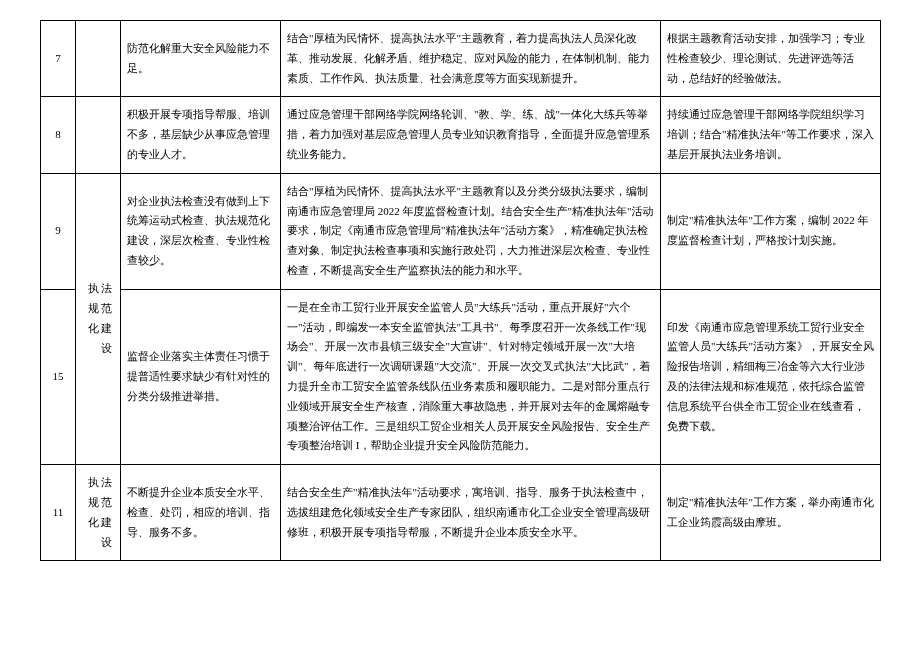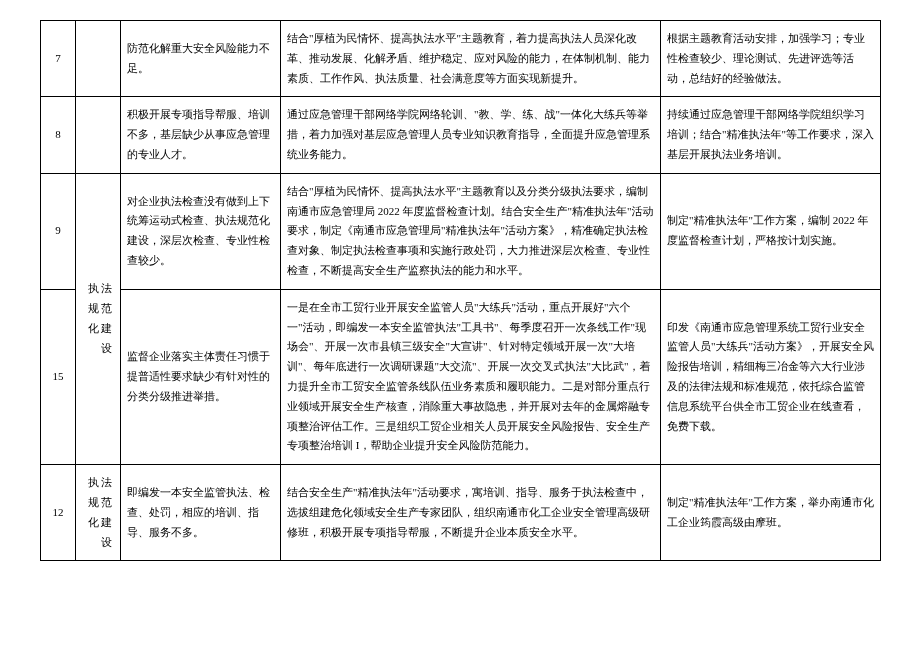--- a/index.html
+++ b/index.html
@@ -73,20 +73,20 @@
         <td class="col-plan">结合"厚植为民情怀、提高执法水平"主题教育以及分类分级执法要求，编制南通市应急管理局 2022 年度监督检查计划。结合安全生产"精准执法年"活动要求，制定《南通市应急管理局"精准执法年"活动方案》，精准确定执法检查对象、制定执法检查事项和实施行政处罚，大力推进深层次检查、专业性检查，不断提高安全生产监察执法的能力和水平。</td>
         <td class="col-progress">制定"精准执法年"工作方案，编制 2022 年度监督检查计划，严格按计划实施。</td>
       </tr>
       <tr>
         <td class="col-num">15</td>
         <td class="col-issue">监督企业落实主体责任习惯于提普适性要求缺少有针对性的分类分级推进举措。</td>
         <td class="col-plan">一是在全市工贸行业开展安全监管人员"大练兵"活动，重点开展好"六个一"活动，即编发一本安全监管执法"工具书"、每季度召开一次条线工作"现场会"、开展一次市县镇三级安全"大宣讲"、针对特定领域开展一次"大培训"、每年底进行一次调研课题"大交流"、开展一次交叉式执法"大比武"，着力提升全市工贸安全监管条线队伍业务素质和履职能力。二是对部分重点行业领域开展安全生产核查，消除重大事故隐患，并开展对去年的金属熔融专项整治评估工作。三是组织工贸企业相关人员开展安全风险报告、安全生产专项整治培训 I，帮助企业提升安全风险防范能力。</td>
         <td class="col-progress">印发《南通市应急管理系统工贸行业安全监管人员"大练兵"活动方案》，开展安全风险报告培训，精细梅三冶金等六大行业涉及的法律法规和标准规范，依托综合监管信息系统平台供全市工贸企业在线查看，免费下载。</td>
       </tr>
       <tr>
-        <td class="col-num">12</td>
+        <td class="col-num">11</td>
         <td class="col-cat">执法规范化建设</td>
-        <td class="col-issue">即编发一本安全监管执法、检查、处罚，相应的培训、指导、服务不多。</td>
+        <td class="col-issue">不断提升企业本质安全水平、检查、处罚，相应的培训、指导、服务不多。</td>
         <td class="col-plan">结合安全生产"精准执法年"活动要求，寓培训、指导、服务于执法检查中，选拔组建危化领域安全生产专家团队，组织南通市化工企业安全管理高级研修班，积极开展专项指导帮服，不断提升企业本质安全水平。</td>
         <td class="col-progress">制定"精准执法年"工作方案，举办南通市化工企业筠霞高级由摩班。</td>
       </tr>
     </tbody>
 </table>
 
 </body></html>

